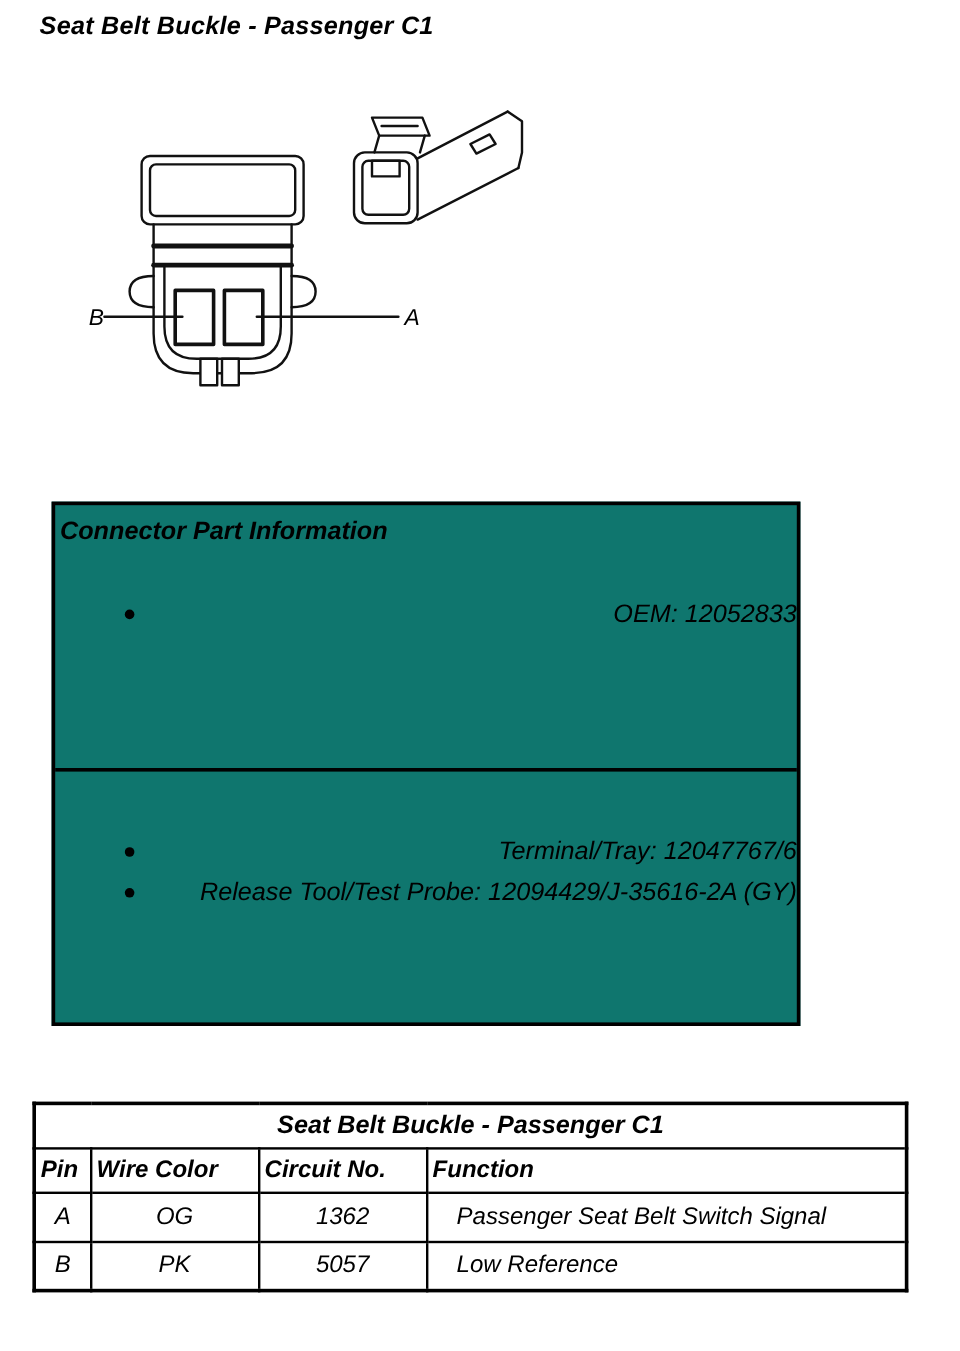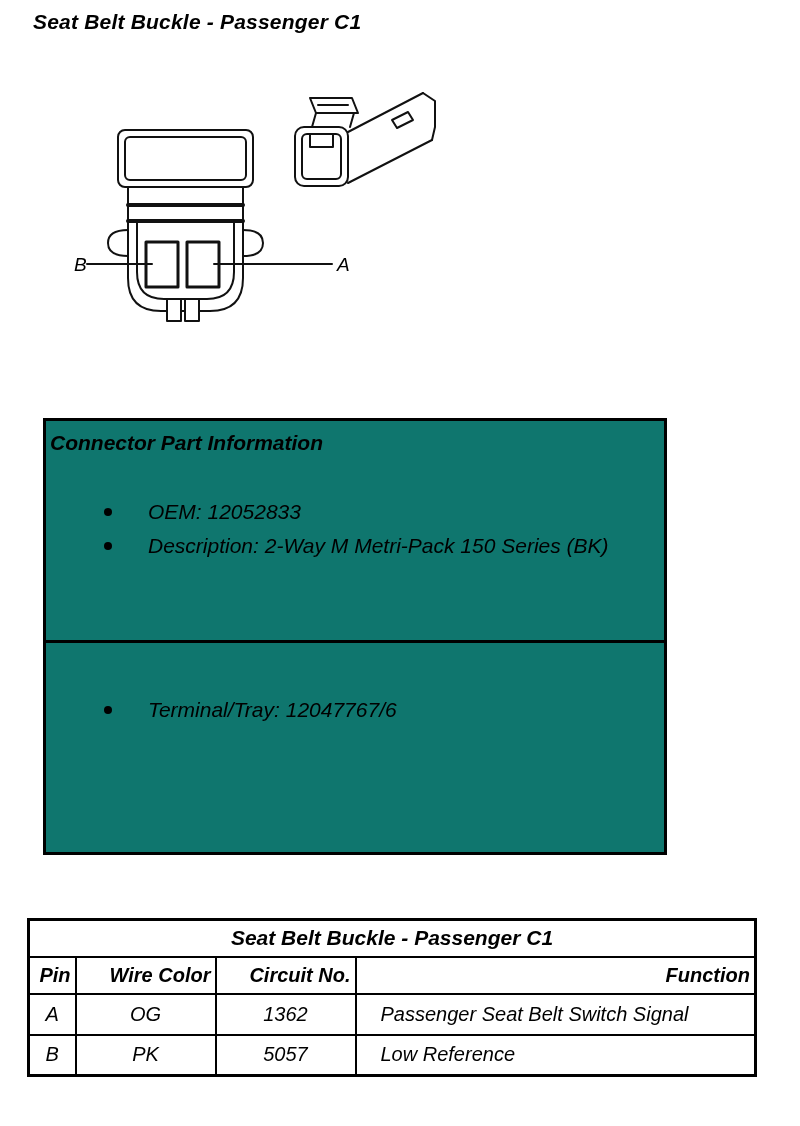--- a/index.html
+++ b/index.html
@@ -46,20 +46,21 @@
   .info-section { padding: 10px 0 0 4px; }
   .info-section.first { height: 222px; border-bottom: 3px solid #000; }
   .info-heading { margin: 0; font-size: 21px; font-weight: 700; }
   .bullet-list { list-style: none; margin: 40px 0 0 0; padding: 0; }
   .bullet-list li {
     position: relative;
     padding-left: 98px;
     font-size: 21px;
     line-height: 34px;
     white-space: nowrap;
+    text-align: right;
   }
   .bullet-list li::before {
     content: "";
     position: absolute;
     left: 54px;
     top: 13px;
     width: 8px;
     height: 8px;
     border-radius: 50%;
     background: #000;
@@ -75,21 +76,21 @@
     border: 3px solid #000;
     background: #fff;
   }
   .pin-table th, .pin-table td {
     border: 2px solid #000;
     padding: 0 4px;
     overflow: hidden;
     color: #000;
   }
   .pin-table .table-title-cell { font-size: 21px; font-weight: 700; text-align: center; height: 37px; }
-  .pin-table .header-row th { font-size: 20px; font-weight: 700; text-align: right; height: 37px; }
+  .pin-table .header-row th { font-size: 20px; font-weight: 700; text-align: left; height: 37px; }
   .pin-table tbody td { font-size: 20px; text-align: center; height: 41px; font-weight: 400; }
   .pin-table tbody td.function-cell { text-align: left; padding-left: 24px; }
   .col-pin { width: 47px; }
   .col-wire { width: 140px; }
   .col-circuit { width: 140px; }
 </style>
 </head>
 <body>
 
 <div class="page">
@@ -132,26 +133,26 @@
       <text x="34" y="201">B</text>
       <text x="297" y="201">A</text>
     </svg>
   </div>
 
   <div class="info-box">
     <section class="info-section first">
       <h2 class="info-heading">Connector Part Information</h2>
       <ul class="bullet-list">
         <li>OEM: 12052833</li>
-        <li>Description: 2-Way M Metri-Pack 150 Series (BK)</li>
       </ul>
     </section>
     <section class="info-section">
       <ul class="bullet-list">
         <li>Terminal/Tray: 12047767/6</li>
+        <li>Release Tool/Test Probe: 12094429/J-35616-2A (GY)</li>
       </ul>
     </section>
   </div>
 
   <table class="pin-table">
     <colgroup>
       <col class="col-pin">
       <col class="col-wire">
       <col class="col-circuit">
       <col class="col-function">

